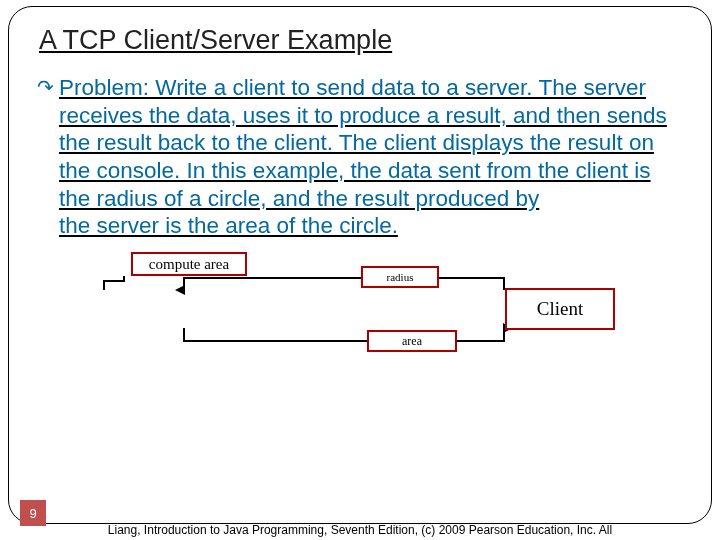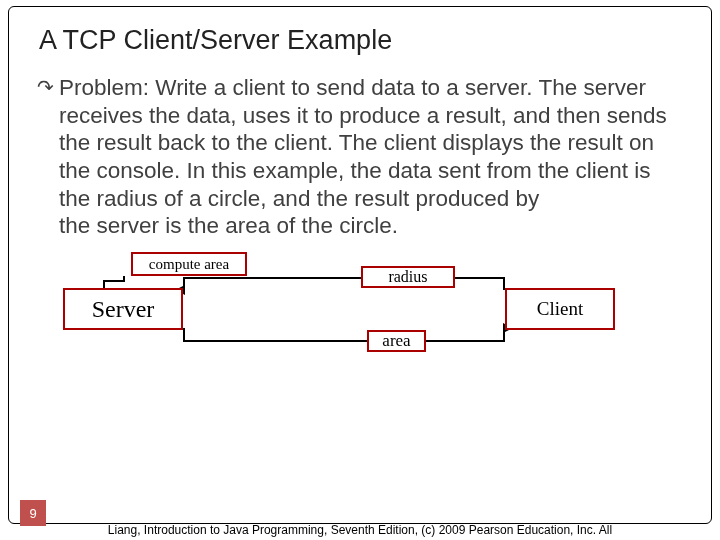--- a/index.html
+++ b/index.html
@@ -11,33 +11,34 @@
     position: relative;
     overflow: hidden;
   }
   .frame {
     position: absolute;
     left: 8px;
     top: 6px;
     width: 704px;
     height: 518px;
     border: 1.5px solid #000;
-    border-radius: 6px;
+    border-radius: 24px;
     padding: 18px 28px 10px 28px;
+    text-decoration: underline;
   }
   .title {
     font-size: 27px;
     color: #222;
     margin-bottom: 18px;
     margin-left: 2px;
   }
   .body {
     font-size: 22.5px;
     line-height: 1.23;
-    color: #404040;
+    color: #0369a1;
     padding-left: 22px;
     text-indent: -22px;
     margin-right: 2px;
   }
   .bullet {
     display: inline-block;
     width: 22px;
     font-size: 20px;
     vertical-align: 1px;
     text-indent: 0;
@@ -77,22 +78,22 @@
     background: #fff;
     font-family: "Times New Roman", Times, serif;
     display: flex;
     align-items: center;
     justify-content: center;
     color: #000;
   }
   .box-server { left: 0; top: 36px; width: 120px; height: 42px; font-size: 24px; }
   .box-client { left: 442px; top: 36px; width: 110px; height: 42px; font-size: 19px; }
   .box-compute { left: 68px; top: 0; width: 116px; height: 24px; font-size: 15px; }
-  .box-radius { left: 298px; top: 14px; width: 94px; height: 22px; font-size: 16px; }
-  .box-area { left: 304px; top: 78px; width: 59px; height: 22px; font-size: 17px; }  
+  .box-radius { left: 298px; top: 14px; width: 78px; height: 22px; font-size: 11px; }
+  .box-area { left: 304px; top: 78px; width: 90px; height: 22px; font-size: 12px; }  
   
   .top-line { left: 120px; top: 25px; width: 322px; height: 2px; background:#000; position:absolute; }
   .top-left-down { left: 120px; top: 25px; width:2px; height: 13px; background:#000; position:absolute; }
   .top-right-down { left: 440px; top: 25px; width:2px; height: 13px; background:#000; position:absolute; }
   .bot-line { left: 120px; top: 88px; width: 322px; height: 2px; background:#000; position:absolute; }
   .bot-left-up { left: 120px; top: 76px; width:2px; height: 14px; background:#000; position:absolute; }
   .bot-right-up { left: 440px; top: 76px; width:2px; height: 14px; background:#000; position:absolute; }
   .arrow-left {
     position: absolute;
     width: 0; height: 0;
@@ -135,21 +136,20 @@
     <div class="arrow-left arr-top"></div>
 
     <div class="bot-line"></div>
     <div class="bot-left-up"></div>
     <div class="bot-right-up"></div>
     <div class="arrow-right arr-bot"></div>
 
     <div class="box box-compute">compute area</div>
     <div class="box box-radius">radius</div>
     <div class="box box-area">area</div>
-    <div class="box box-server">Server</div>
     <div class="box box-client">Client</div>
   </div>
 
 </div>
 
 <div class="page-badge">9</div>
 
 <div class="footer">
   <div>Liang, Introduction to Java Programming, Seventh Edition, (c) 2009 Pearson Education, Inc. All</div>
 </div>

